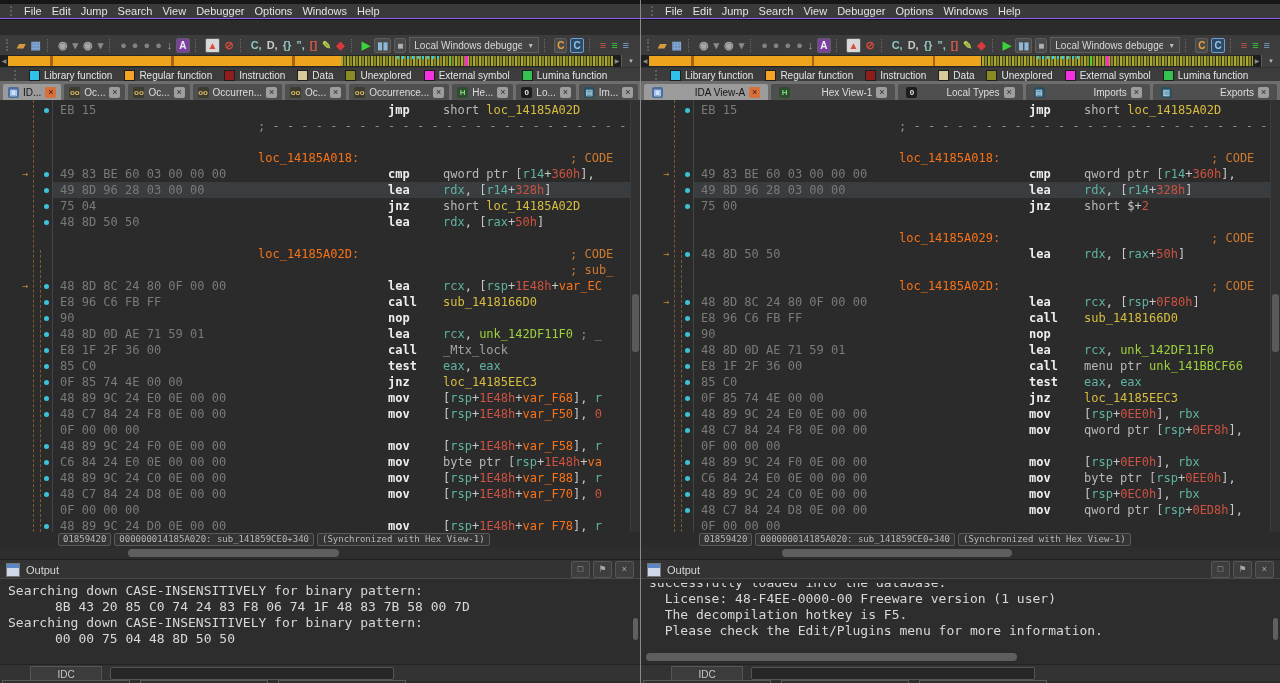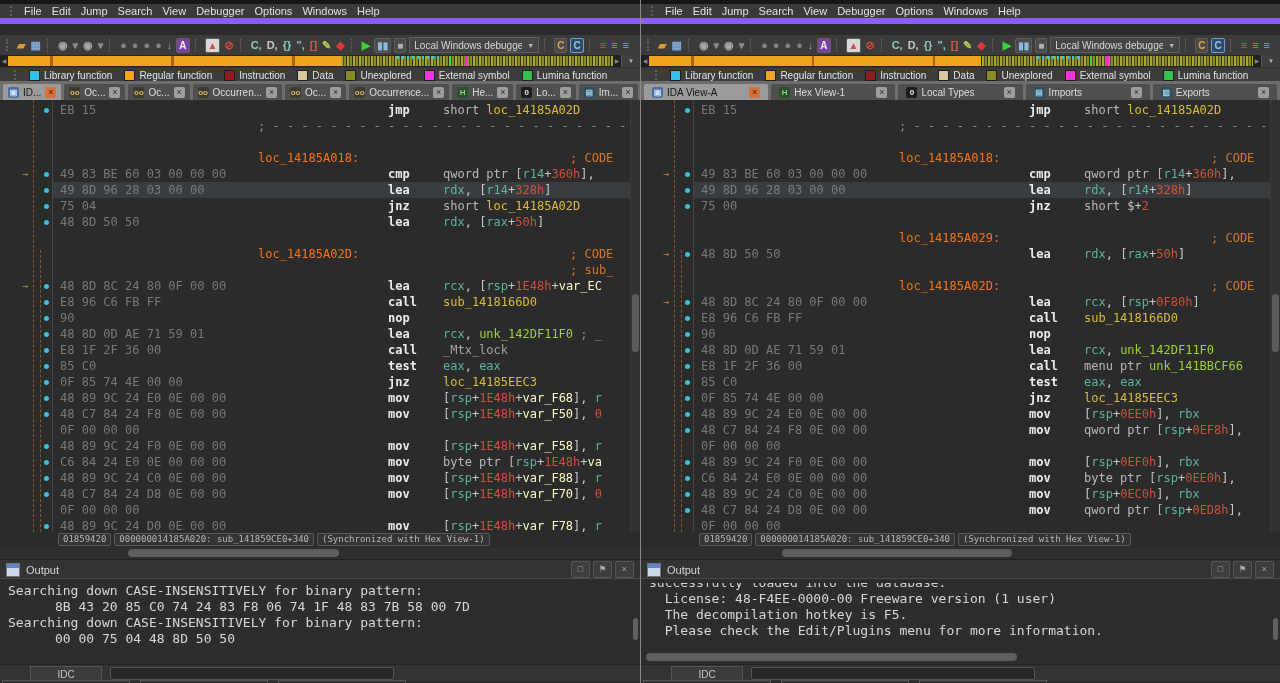--- a/index.html
+++ b/index.html
@@ -9,21 +9,21 @@
   #win1{left:640px;border-left:1px solid #8a8a8a;box-sizing:border-box}
 
   
   .titlebar{position:absolute;top:0;left:0;right:0;height:20px;background:#161616;display:flex;align-items:center;padding:0 4px;gap:5px}
   .appicon{width:13px;height:13px;border-radius:2px;background:radial-gradient(circle at 35% 35%,#e8b06a,#7a3a1a);flex:0 0 auto}
   .title{font-size:11px;color:#bdbdbd;white-space:nowrap;overflow:hidden;flex:1}
   .wbtns{display:flex}
   .wb{width:26px;text-align:center;color:#c8c8c8;font-size:11px;line-height:20px}
 
   
-  .menubar{position:absolute;top:4px;left:0;right:0;height:14px;background:#3a3a3a;display:flex;align-items:center;padding-left:10px;border-bottom:6px solid #8b5cf6}
+  .menubar{position:absolute;top:4px;left:0;right:0;height:14px;background:#3a3a3a;display:flex;align-items:center;padding-left:10px;border-bottom:1px solid #8b5cf6}
   .menubar::before{content:"";width:3px;height:10px;border-left:2px dotted #5e5e5e;margin-right:4px}
   .menu-item{font-size:11px;color:#e2e2e2;padding:0 5px;line-height:13px}
 
   
   .toolbar{position:absolute;top:35px;left:0;right:0;height:20px;background:#3c3c3c;display:flex;align-items:center;gap:3px;padding-left:6px}
   .toolbar::before{content:"";width:3px;height:12px;border-left:2px dotted #5e5e5e;margin-right:2px}
   .tb{font-size:11px;line-height:13px;padding:0 1px;font-weight:bold}
   .tb.box{background:#4a4a4a;border:1px solid #5e5e5e;border-radius:2px;padding:0 2px;font-size:10px}
   .tb.sel{background:#2f4a66;border:1px solid #6f9fd0}
   .tb-sep{width:4px;height:13px;border-left:1px dotted #6a6a6a;margin:0 2px}
@@ -52,39 +52,39 @@
   .lg .lb{font-size:10px;color:#e4e4e4}
 
   
   .tabbar{position:absolute;top:81px;left:0;right:0;height:19px;background:#6e6e6e;display:flex;align-items:flex-end;gap:3px;padding:1px 3px 0}
   .tab{height:17px;background:#4f4f4f;display:flex;align-items:center;gap:4px;padding:0 5px;font-size:10px;color:#ddd;border-radius:2px 2px 0 0;white-space:nowrap}
   .tab.active{background:#9b9b9b;color:#141414}
   .tic{width:11px;height:11px;font-size:8px;line-height:11px;text-align:center;border-radius:2px;font-weight:bold;flex:0 0 auto}
   .tclose{width:11px;height:11px;background:#9e9e9e;color:#2b2b2b;font-size:9px;line-height:10px;text-align:center;border-radius:2px;flex:0 0 auto}
   .tab.active .tclose{background:#d8703a;color:#3a1505}
   .tabbar.wide .tab{flex:1;padding:0 8px}
-  .tabbar.wide .tlabel{flex:1;text-align:left}
+  .tabbar.wide .tlabel{flex:1;text-align:right}
 
   
   .disasm{position:absolute;top:100px;left:0;right:0;height:432px;background:#2b2b2b;overflow:hidden}
   .gl1{position:absolute;left:33px;top:0;bottom:0;border-left:1px dashed #7d5b2f}
   .gl2{position:absolute;left:40px;top:150px;bottom:0;border-left:1px dashed #7d5b2f}
   .gut-sep{position:absolute;left:52px;top:0;bottom:0;border-left:1px solid #454545}
   .rows{position:absolute;top:2px;left:0;right:10px}
   .drow{position:relative;height:16px;font-family:"DejaVu Sans Mono",monospace;font-size:12px;line-height:16px;white-space:pre;overflow:hidden}
   .drow.hl::before{content:"";position:absolute;left:53px;right:0;top:0;bottom:0;background:#3a3d40}
   .d-arw{position:absolute;left:22px;color:#c8863c;font-size:10px}
   .d-dot{position:absolute;left:44px;top:6px;width:5px;height:5px;border-radius:50%;background:#3ac3d8}
   .d-bytes{position:absolute;left:60px;color:#7a7a7a}
   .d-label{position:absolute;left:258px;color:#f97316}
   .d-mnem{position:absolute;left:388px;color:#ededed;font-weight:bold}
   .d-ops{position:absolute;left:443px}
   .d-cmt{position:absolute;left:570px;color:#d07a2e}
   .seg-kw{color:#b8b8b8}.seg-pln{color:#c8c8c8}.seg-reg{color:#5fb3a4}.seg-num{color:#cd5240}
-  .seg-lbl{color:#d8bd3e}.seg-grn{color:#9ed13c}.seg-var{color:#fef9c3}.seg-nam{color:#a3a3a3}.seg-dim{color:#8f8f8f}
+  .seg-lbl{color:#d8bd3e}.seg-grn{color:#9ed13c}.seg-var{color:#f97316}.seg-nam{color:#a3a3a3}.seg-dim{color:#8f8f8f}
   .vscroll{position:absolute;right:0;top:0;bottom:0;width:9px;background:#313131;border-left:1px solid #3c3c3c}
   .vthumb{position:absolute;left:1px;right:1px;top:45%;height:58px;background:#5a5a5a;border-radius:3px}
 
   
   .statusline{position:absolute;top:532px;left:0;right:0;height:15px;background:#2b2b2b;display:flex;gap:3px;padding-left:58px;align-items:center}
   .sbox{font-family:"DejaVu Sans Mono",monospace;font-size:9px;color:#b8b8b8;background:#343434;border:1px solid #5a5a5a;border-radius:2px;padding:0 4px;line-height:11px;white-space:nowrap}
   .hscroll{position:absolute;top:547px;left:0;right:0;height:12px;background:#2e2e2e}
   .hthumb{position:absolute;top:2px;height:8px;background:#5e5e5e;border-radius:4px}
   #win0 .hthumb{left:20%;width:33%}
   #win1 .hthumb{left:22%;width:36%}

